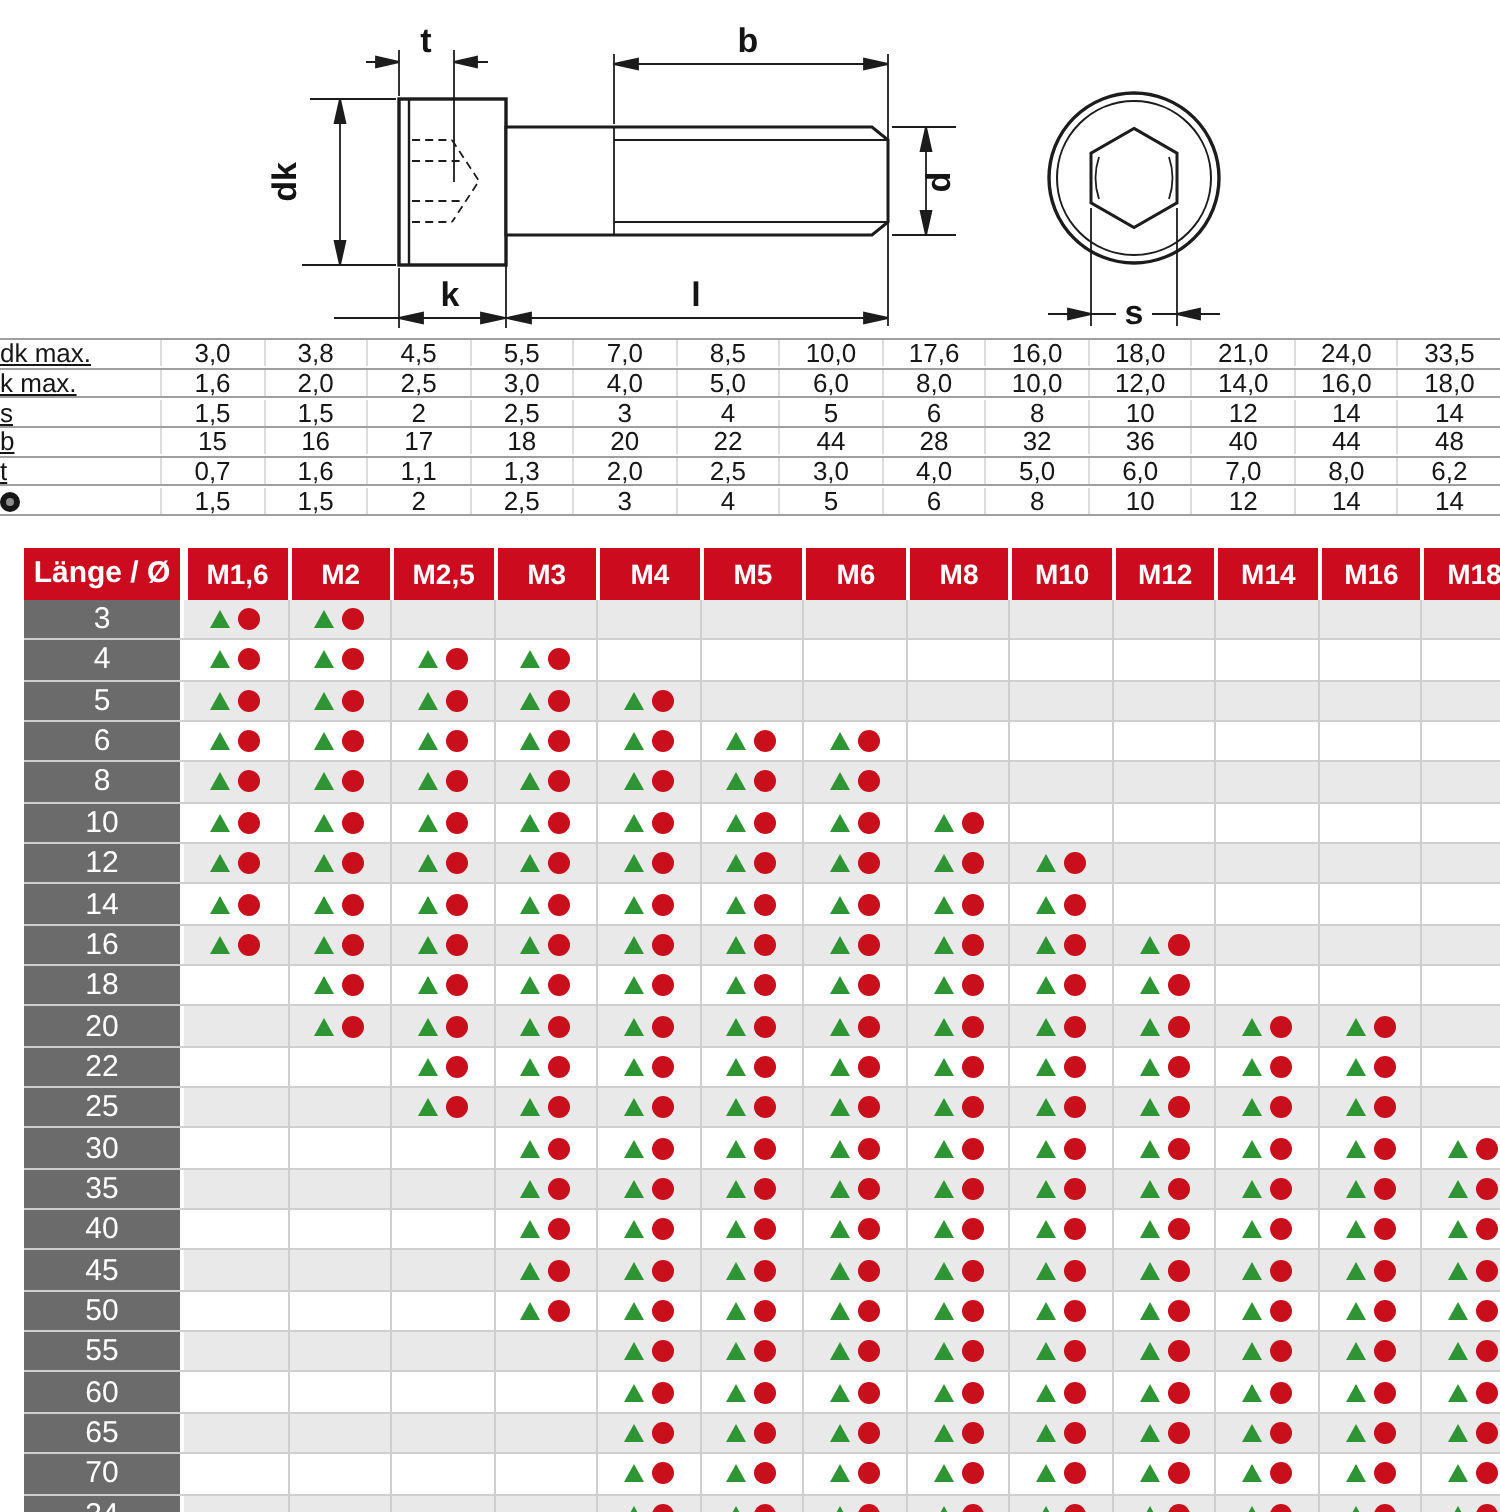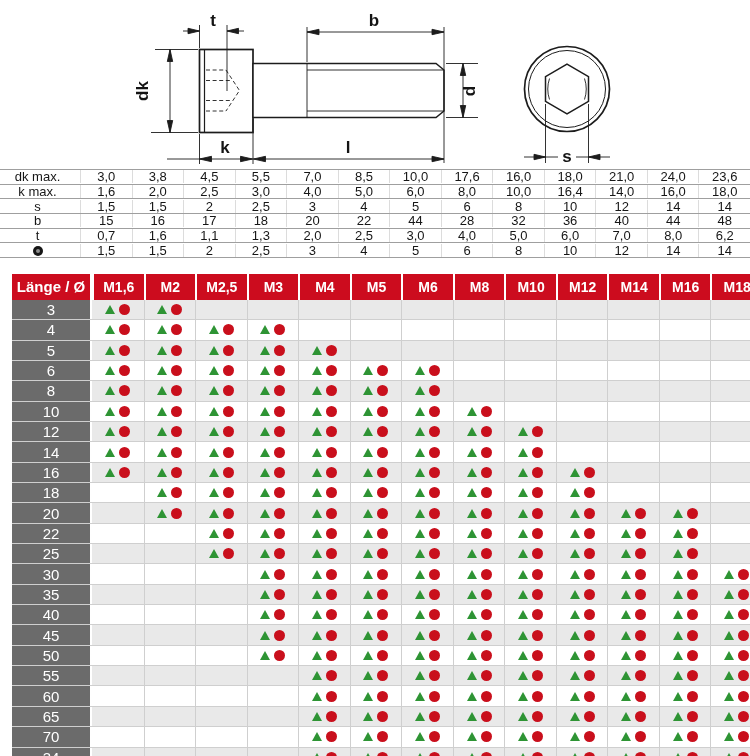--- a/index.html
+++ b/index.html
@@ -5,21 +5,21 @@
   html,body{margin:0;padding:0;background:#fff;width:750px;height:756px;overflow:hidden;
     font-family:"Liberation Sans","DejaVu Sans",sans-serif;-webkit-font-smoothing:antialiased;}
   .page{width:750px;height:756px;background:#fff;}
   
   .drawing-wrap{width:750px;height:168px;}
   svg text{font-family:"Liberation Sans","DejaVu Sans",sans-serif;font-weight:bold;font-size:17px;fill:#141414;}
   
   .dim-table{width:750px;border-top:1px solid #9f9f9f;margin-top:1px;}
   .dim-row{display:grid;grid-template-columns:80px repeat(13,1fr);height:14.66px;
     border-bottom:1px solid #9f9f9f;box-sizing:border-box;align-items:center;}
-  .dim-label{text-align:center;padding-right:5px;font-size:13px;color:var(--txt);line-height:13px;}
+  .dim-label{text-align:left;padding-right:5px;font-size:13px;color:var(--txt);line-height:13px;text-decoration:underline;}
   .dim-value{text-align:center;font-size:13px;color:var(--txt);border-left:1px solid #dcdcdc;line-height:13px;}
   .socket-icon{display:inline-block;width:10px;height:10px;border-radius:50%;background:#161616;position:relative;top:1px;}
   .socket-icon::after{content:"";position:absolute;left:3px;top:3px;width:4px;height:4px;border-radius:50%;background:#8d8d8d;}
   
   .matrix{width:750px;margin-top:16px;padding-left:12px;}
   .mx-header{display:grid;grid-template-columns:80px repeat(13,1fr);height:26px;background:var(--red);}
   .mx-corner{background:var(--red);color:#fff;font-weight:bold;font-size:15px;display:flex;align-items:center;justify-content:center;border-right:2px solid #fff;box-sizing:border-box;}
   .mx-col{color:#fff;font-weight:bold;font-size:14px;display:flex;align-items:center;justify-content:center;border-left:2px solid #fff;box-sizing:border-box;}
   .mx-col:first-of-type{border-left:none;}
   .mx-body{width:750px;}
@@ -137,34 +137,34 @@
         <div class="dim-value">4,5</div>
         <div class="dim-value">5,5</div>
         <div class="dim-value">7,0</div>
         <div class="dim-value">8,5</div>
         <div class="dim-value">10,0</div>
         <div class="dim-value">17,6</div>
         <div class="dim-value">16,0</div>
         <div class="dim-value">18,0</div>
         <div class="dim-value">21,0</div>
         <div class="dim-value">24,0</div>
-        <div class="dim-value">23,6</div>
+        <div class="dim-value">33,5</div>
       </div>
       <div class="dim-row">
         <div class="dim-label">k max.</div>
         <div class="dim-value">1,6</div>
         <div class="dim-value">2,0</div>
         <div class="dim-value">2,5</div>
         <div class="dim-value">3,0</div>
         <div class="dim-value">4,0</div>
         <div class="dim-value">5,0</div>
         <div class="dim-value">6,0</div>
         <div class="dim-value">8,0</div>
         <div class="dim-value">10,0</div>
-        <div class="dim-value">16,4</div>
+        <div class="dim-value">12,0</div>
         <div class="dim-value">14,0</div>
         <div class="dim-value">16,0</div>
         <div class="dim-value">18,0</div>
       </div>
       <div class="dim-row">
         <div class="dim-label">s</div>
         <div class="dim-value">1,5</div>
         <div class="dim-value">1,5</div>
         <div class="dim-value">2</div>
         <div class="dim-value">2,5</div>

